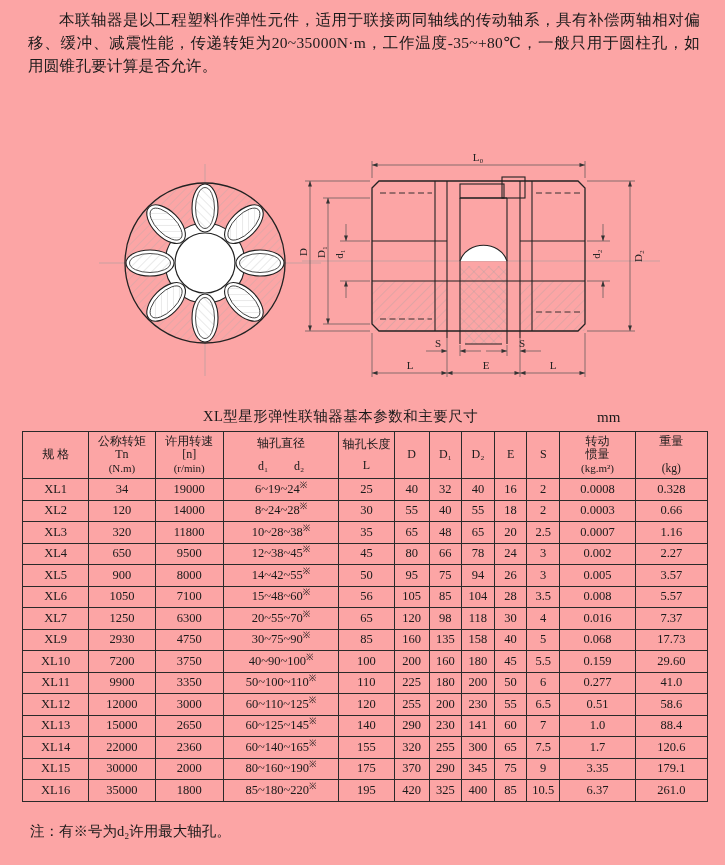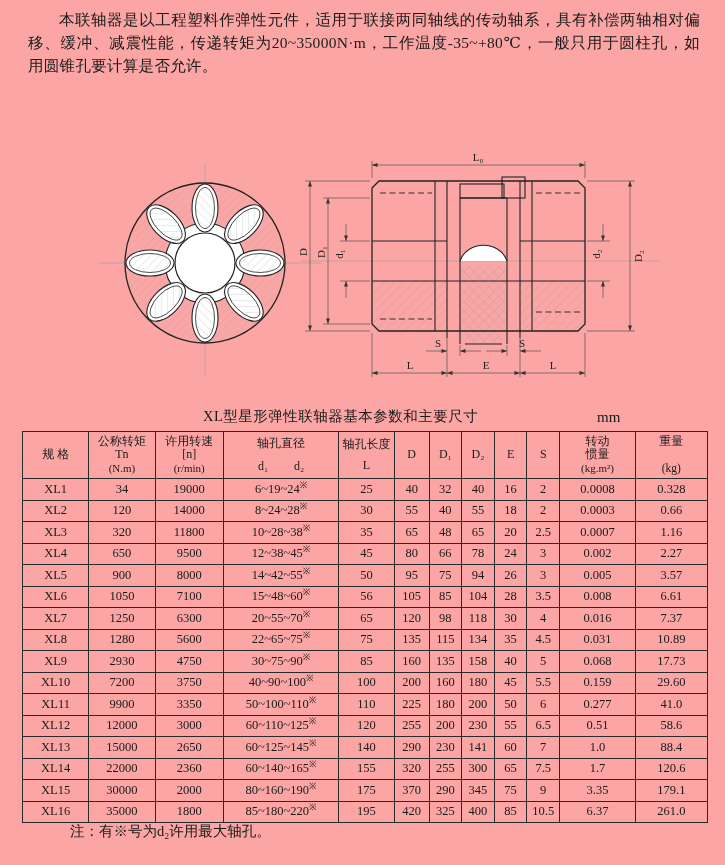--- a/index.html
+++ b/index.html
@@ -43,21 +43,21 @@
   table.spec th{font-weight:normal;height:46px;font-size:12px;line-height:13.5px;}
   table.spec td{height:20.5px;}
   table.spec{border:1.5px solid #111;}
   .hline{display:block;}
   .hsmall{display:block;font-size:11px;}
   .dsub{display:flex;justify-content:center;gap:26px;margin-top:9px;font-size:12px;}
   .lsub{display:block;margin-top:8px;}
   .wsub{display:block;margin-top:14px;font-size:11.5px;}
   td sup{font-size:9px;vertical-align:super;line-height:0;}
   
-  .notes{position:absolute;top:820px;left:30px;font-size:14.5px;line-height:22.5px;margin-left:40px;}
+  .notes{position:absolute;top:820px;left:30px;font-size:14.5px;line-height:22.5px;}
   .notes .n2{margin-left:37px;}
 </style>
 </head>
 <body>
 
 <div class="page">
 
   <p class="intro">本联轴器是以工程塑料作弹性元件，适用于联接两同轴线的传动轴系，具有补偿两轴相对偏移、缓冲、减震性能，传递转矩为20~35000N·m，工作温度-35~+80℃，一般只用于圆柱孔，如用圆锥孔要计算是否允许。</p>
 
   <svg class="svg-abs" style="left:95px;top:160px;" width="230" height="220" viewBox="0 0 230 220">
@@ -362,51 +362,37 @@
           <td>1050</td>
           <td>7100</td>
           <td>15~48~60<sup>※</sup></td>
           <td>56</td>
           <td>105</td>
           <td>85</td>
           <td>104</td>
           <td>28</td>
           <td>3.5</td>
           <td>0.008</td>
-          <td>6.61</td>
+          <td>5.57</td>
         </tr>
         <tr>
           <td>XL7</td>
           <td>1250</td>
           <td>6300</td>
           <td>20~55~70<sup>※</sup></td>
           <td>65</td>
           <td>120</td>
           <td>98</td>
           <td>118</td>
           <td>30</td>
           <td>4</td>
           <td>0.016</td>
           <td>7.37</td>
         </tr>
         <tr>
-          <td>XL8</td>
-          <td>1280</td>
-          <td>5600</td>
-          <td>22~65~75<sup>※</sup></td>
-          <td>75</td>
-          <td>135</td>
-          <td>115</td>
-          <td>134</td>
-          <td>35</td>
-          <td>4.5</td>
-          <td>0.031</td>
-          <td>10.89</td>
-        </tr>
-        <tr>
           <td>XL9</td>
           <td>2930</td>
           <td>4750</td>
           <td>30~75~90<sup>※</sup></td>
           <td>85</td>
           <td>160</td>
           <td>135</td>
           <td>158</td>
           <td>40</td>
           <td>5</td>

